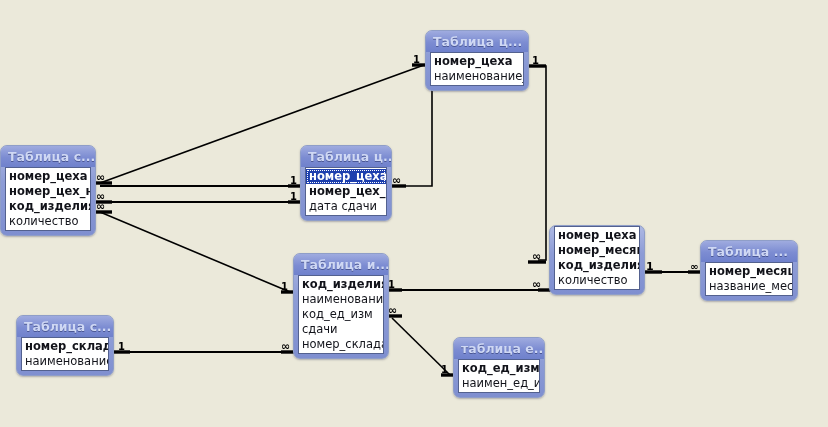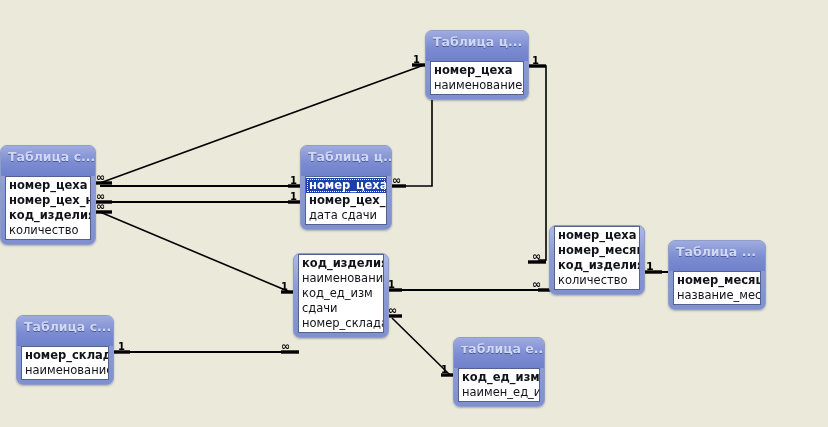--- a/index.html
+++ b/index.html
@@ -32,21 +32,21 @@
   .tbl {
     position: absolute;
     border: 1px solid #8f9ec8;
     border-radius: 7px;
     background: linear-gradient(to bottom, #aeb9e4 0%, #8d9cd6 40%, #7f8fd0 100%);
     box-shadow: 0 1px 2px rgba(60,60,90,.35);
     padding: 0;
     box-sizing: border-box;
   }
   .tbl-title {
-    height: 30px;
+    height: 21px;
     line-height: 21px;
     padding: 0 7px;
     font-size: 12.5px;
     font-weight: 700;
     color: #cfd8f4;
     text-shadow: 0 1px 0 rgba(40,50,100,.55);
     white-space: nowrap;
     overflow: hidden;
     border-radius: 6px 6px 0 0;
     background: linear-gradient(to bottom, #9fabdf 0%, #7c8cd2 55%, #6f81cc 100%);
@@ -180,39 +180,40 @@
   <div class="tbl" style="left:300px; top:145px; width:92px;">
     <div class="tbl-title">Таблица ц...</div>
     <div class="tbl-fields">
       <div class="fld pk sel">номер_цеха</div>
       <div class="fld pk">номер_цех_накл</div>
       <div class="fld">дата сдачи</div>
     </div>
   </div>
 
   <div class="tbl" style="left:293px; top:253px; width:96px;">
+    <div class="tbl-title">Таблица и...</div>
     <div class="tbl-fields">
       <div class="fld pk">код_изделия</div>
       <div class="fld">наименование и:</div>
       <div class="fld">код_ед_изм</div>
       <div class="fld">сдачи</div>
       <div class="fld">номер_склада</div>
     </div>
   </div>
 
   <div class="tbl" style="left:549px; top:225px; width:96px;">
     <div class="tbl-fields">
       <div class="fld pk">номер_цеха</div>
       <div class="fld pk">номер_месяца</div>
       <div class="fld pk">код_изделия</div>
       <div class="fld">количество</div>
     </div>
   </div>
 
-  <div class="tbl" style="left:668px; top:240px; width:98px;">
+  <div class="tbl" style="left:700px; top:240px; width:98px;">
     <div class="tbl-title">Таблица ...</div>
     <div class="tbl-fields">
       <div class="fld pk">номер_месяца</div>
       <div class="fld">название_месяц</div>
     </div>
   </div>
 
   <div class="tbl" style="left:16px; top:315px; width:98px;">
     <div class="tbl-title">Таблица с...</div>
     <div class="tbl-fields">

